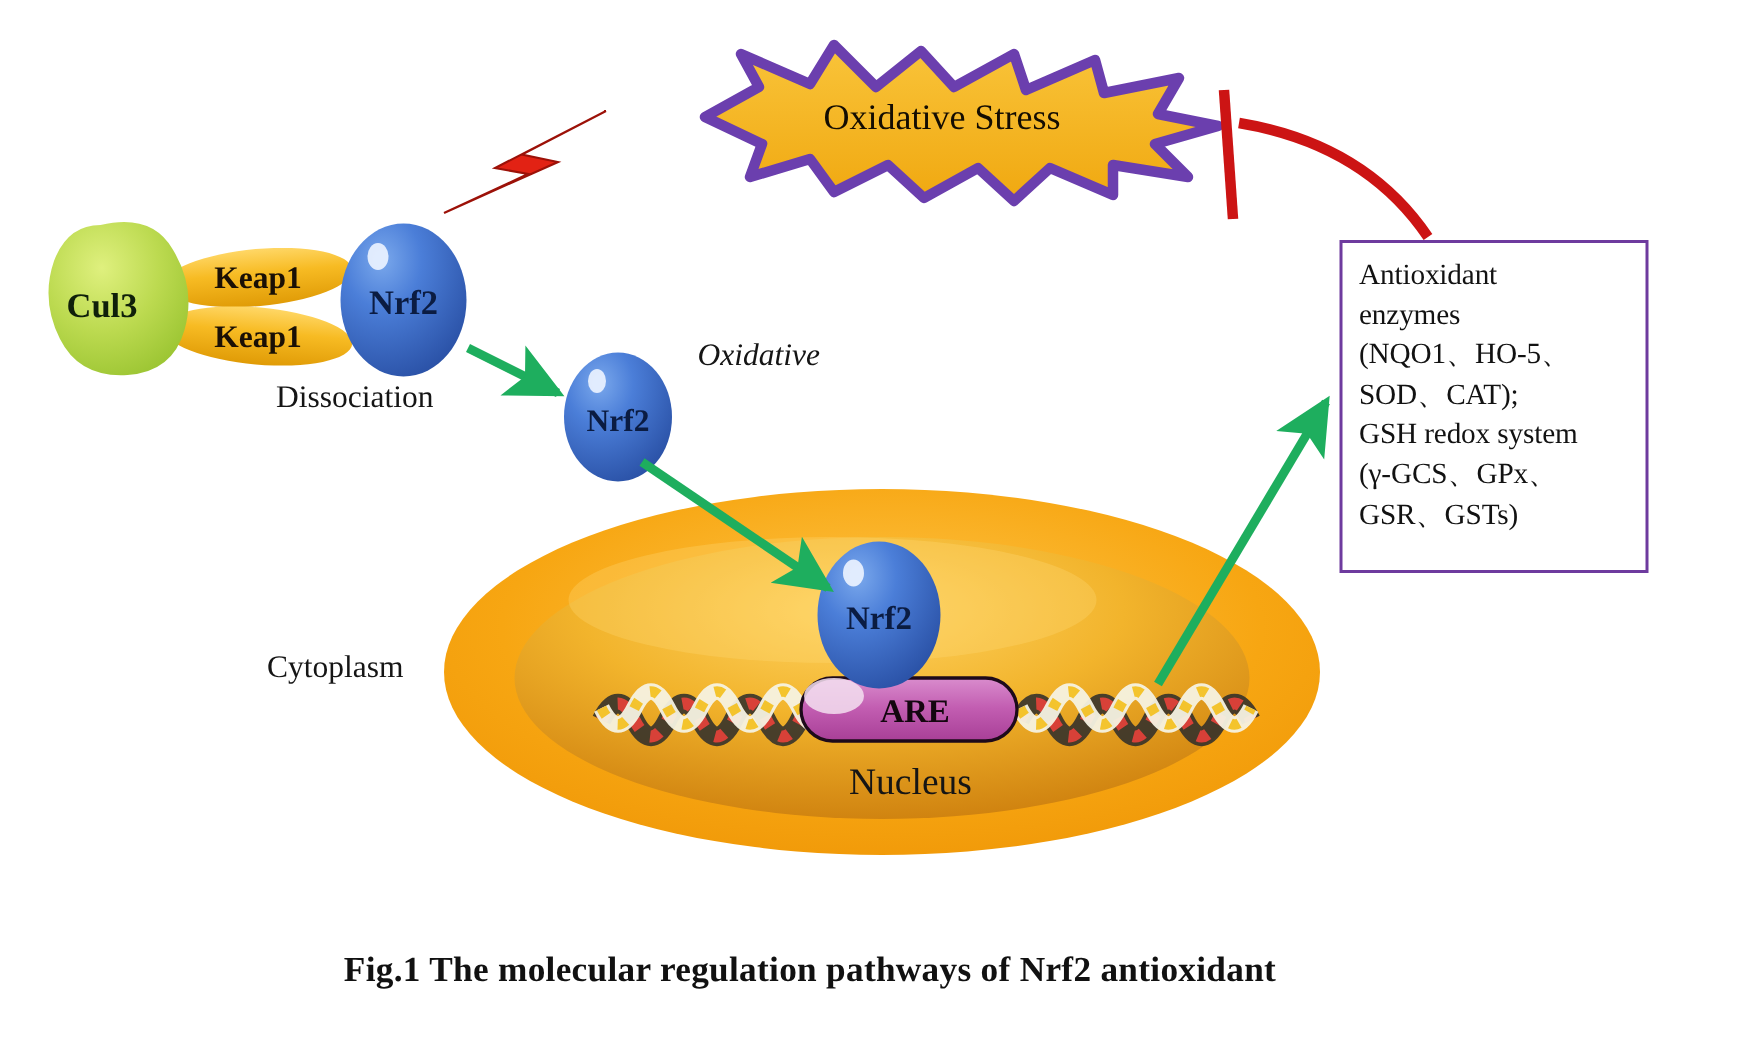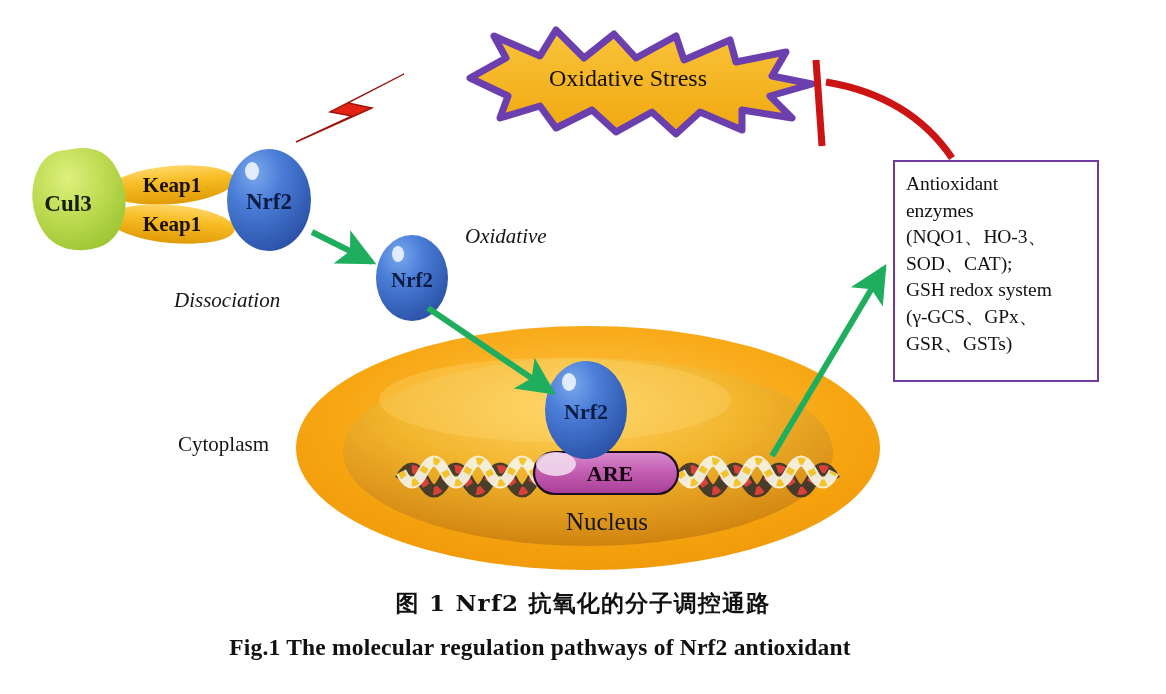--- a/index.html
+++ b/index.html
@@ -9,21 +9,21 @@
     font-family:"Liberation Serif", serif;
     color:#151515;
   }
   #stage{position:absolute;left:0;top:0;width:1166px;height:694px;}
   svg#scene{position:absolute;left:0;top:0;width:1166px;height:694px;}
 
   
   .lbl{position:absolute;white-space:pre;}
   .lbl-cytoplasm{left:178px;top:432px;font-size:21px;font-family:"Liberation Serif",serif;text-align:right;}
   .lbl-nucleus{left:566px;top:508px;font-size:25px;font-family:Liberation Serif, serif;}
-  .lbl-dissoc{left:174px;top:252px;font-size:21px;font-style:italic;font-family:"Liberation Serif",serif;margin-top:36px;}
+  .lbl-dissoc{left:184px;top:252px;font-size:21px;font-family:"Liberation Serif",serif;}
   .lbl-activation{left:465px;top:224px;font-size:21px;font-style:italic;font-family:"Liberation Serif",serif;}
 
   .protein-txt{
     font-family:"Liberation Serif",serif;font-weight:bold;
     paint-order:stroke;
   }
 
   
   #enzyme-box{
     position:absolute;left:893px;top:160px;width:206px;height:222px;
@@ -182,23 +182,22 @@
   </svg>
 
   <div class="lbl lbl-cytoplasm">Cytoplasm</div>
   <div class="lbl lbl-nucleus">Nucleus</div>
   <div class="lbl lbl-dissoc">Dissociation</div>
   <div class="lbl lbl-activation">Oxidative</div>
 
   <div id="enzyme-box">
     <div class="etxt">Antioxidant
 enzymes
-(NQO1、HO-3、
+(NQO1、HO-5、
 SOD、CAT);
 GSH redox system
 (γ-GCS、GPx、
 GSR、GSTs)</div>
   </div>
 
-  <div id="caption-cn">图 1   Nrf2 抗氧化的分子调控通路</div>
   <div id="caption-en">Fig.1    The molecular regulation pathways of Nrf2 antioxidant</div>
 
 </div>
 
 </body></html>

